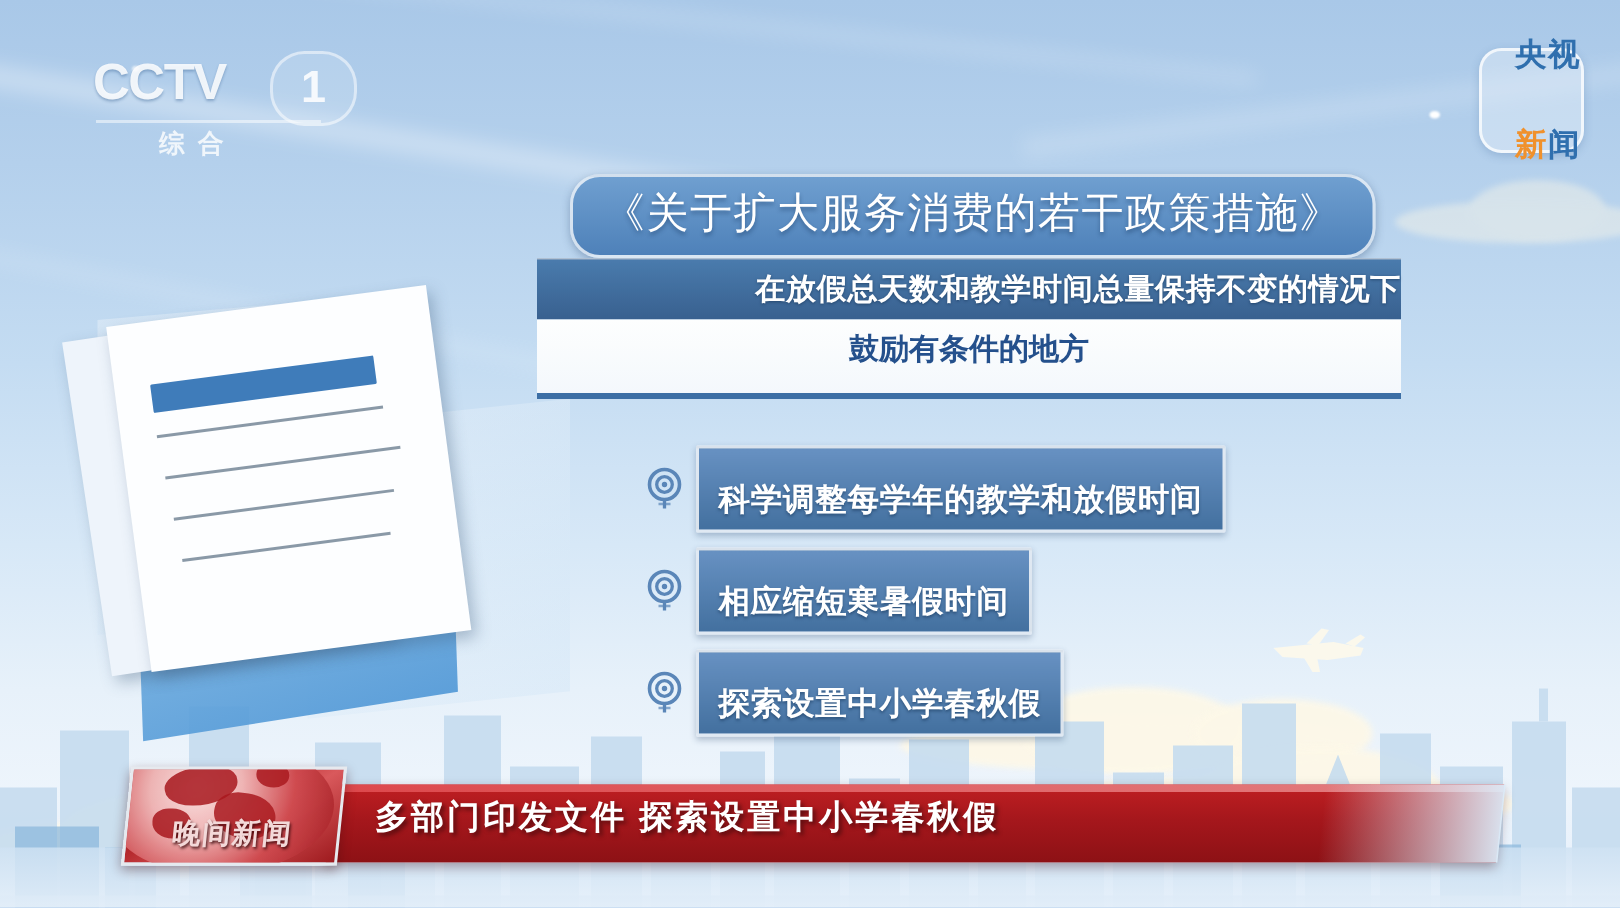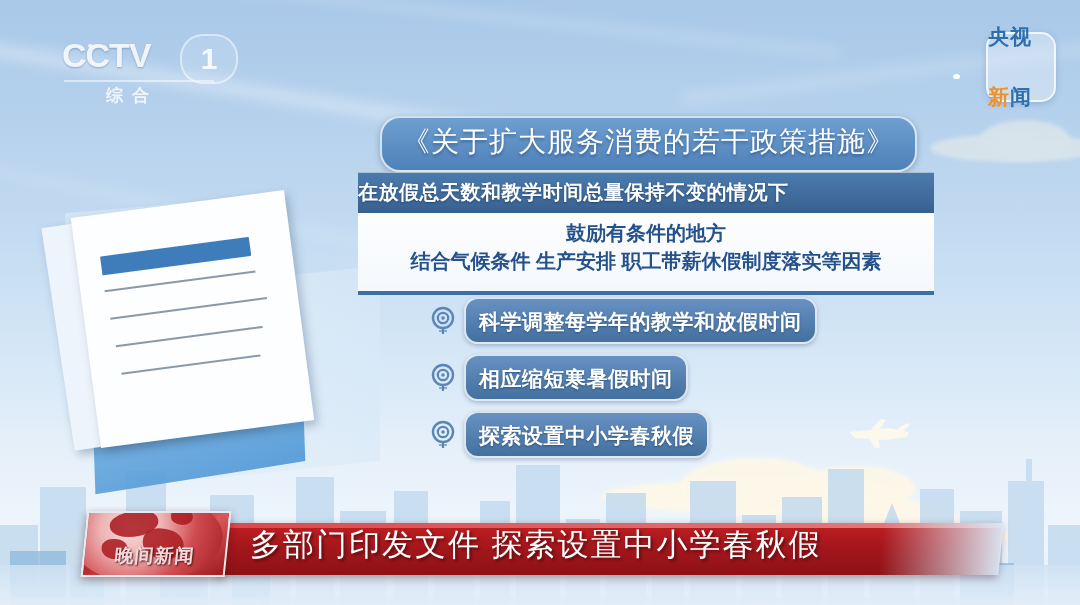--- a/index.html
+++ b/index.html
@@ -56,40 +56,40 @@
   .title-pill span{
     display:block;color:#ffffff;font-size:28px;font-weight:normal;letter-spacing:1px;
     white-space:nowrap;text-shadow:0 2px 3px rgba(20,50,90,.45);
   }
 
   
   .info-panel{position:absolute;left:358px;top:172px;width:576px;}
   .info-head{
     background:linear-gradient(180deg,#4a7bad,#38608f);
     border-top:1px solid rgba(255,255,255,.6);
-    padding:6px 0 7px;text-align:left;
+    padding:6px 0 7px;text-align:right;
   }
   .info-head span{
     color:#fff;font-size:20px;font-weight:bold;letter-spacing:.5px;white-space:nowrap;
     text-shadow:0 1px 2px rgba(10,35,65,.5);
   }
   .info-body{
     background:linear-gradient(180deg,#fdfefe,#f4f8fc);
     padding:6px 0 15px;text-align:center;border-bottom:4px solid #3d6fa5;
   }
   .info-body div{
     color:#24508c;font-size:20px;font-weight:bold;line-height:1.42;white-space:nowrap;
   }
 
   
   .bullets{position:absolute;left:430px;top:297px;}
   .bullet-row{display:flex;align-items:center;margin-bottom:10px;}
   .bullet-icon{width:26px;height:30px;flex:0 0 26px;margin-right:8px;}
   .bullet-pill{
-    display:inline-block;padding:9px 13px 6px;border-radius:14px;
+    display:inline-block;padding:20px 13px 6px;border-radius:1px;
     background:linear-gradient(180deg,#6791c2,#43709f);
     border:2px solid rgba(255,255,255,.8);
     box-shadow:0 2px 4px rgba(40,70,110,.3);
   }
   .bullet-pill span{
     color:#fff;font-size:21px;font-weight:bold;white-space:nowrap;letter-spacing:.5px;
     text-shadow:0 1px 2px rgba(15,45,80,.5);
   }
 
   
@@ -107,21 +107,21 @@
     position:absolute;left:44px;top:46px;color:rgba(255,255,255,.88);
     font-size:17px;letter-spacing:9px;font-weight:bold;
   }
   .cctv-rule{position:absolute;left:2px;top:42px;width:150px;height:2px;background:rgba(255,255,255,.55);}
 
   
   .newsbadge{
     position:absolute;right:24px;top:32px;width:66px;height:66px;border-radius:15px;
     background:rgba(255,255,255,.30);border:2px solid rgba(255,255,255,.75);
     box-shadow:0 2px 6px rgba(60,100,150,.25);
-    display:flex;flex-direction:column;align-items:flex-start;justify-content:center;gap:37px;
+    display:flex;flex-direction:column;align-items:flex-end;justify-content:center;gap:37px;
   }
   .nb-row{font-size:21px;font-weight:bold;line-height:1.05;letter-spacing:1px;}
   .nb-blue{color:#2f6fae;}
   .nb-mix span:first-child{color:#f0912c;}
   .nb-mix span:last-child{color:#2f6fae;}
 
   
   .ticker{position:absolute;left:0;bottom:0;width:1080px;height:110px;}
   .ticker-base{
     position:absolute;left:0;bottom:0;width:1080px;height:40px;
@@ -139,21 +139,21 @@
   }
   .redbar-top{
     position:absolute;left:0;top:0;width:100%;height:5px;
     background:linear-gradient(90deg,#e8565a,#f0a0a2);opacity:.75;
   }
   .headline{
     position:absolute;left:250px;bottom:40px;width:740px;height:40px;
     display:flex;align-items:center;
   }
   .headline span{
-    color:#ffffff;font-size:31px;font-weight:normal;letter-spacing:2px;white-space:nowrap;
+    color:#ffffff;font-size:22px;font-weight:bold;letter-spacing:2px;white-space:nowrap;
     text-shadow:2px 2px 3px rgba(70,10,12,.8);
   }
   .prog-logo{
     position:absolute;left:84px;bottom:28px;width:140px;height:62px;
     transform:skewX(-6deg);
     background:linear-gradient(145deg,#8d1418 0%,#b4282c 35%,#d9595c 60%,#9e1a1e 100%);
     border:2px solid #e6e9ee;box-shadow:0 3px 8px rgba(60,10,15,.4);overflow:hidden;
   }
   .globe{
     position:absolute;left:-14px;top:-18px;width:150px;height:88px;border-radius:50%;
@@ -281,21 +281,20 @@
   <div class="title-pill">
     <span>《关于扩大服务消费的若干政策措施》</span>
   </div>
 
   <div class="info-panel">
     <div class="info-head">
       <span>在放假总天数和教学时间总量保持不变的情况下</span>
     </div>
     <div class="info-body">
       <div>鼓励有条件的地方</div>
-      <div>结合气候条件 生产安排 职工带薪休假制度落实等因素</div>
     </div>
   </div>
 
   <div class="bullets">
 
     <div class="bullet-row">
       <svg class="bullet-icon" viewBox="0 0 26 30">
         <circle cx="13" cy="12" r="10" fill="none" stroke="#5a86b8" stroke-width="2.4"></circle>
         <circle cx="13" cy="12" r="5.2" fill="none" stroke="#5a86b8" stroke-width="2.2"></circle>
         <circle cx="13" cy="12" r="1.8" fill="#5a86b8"></circle>

